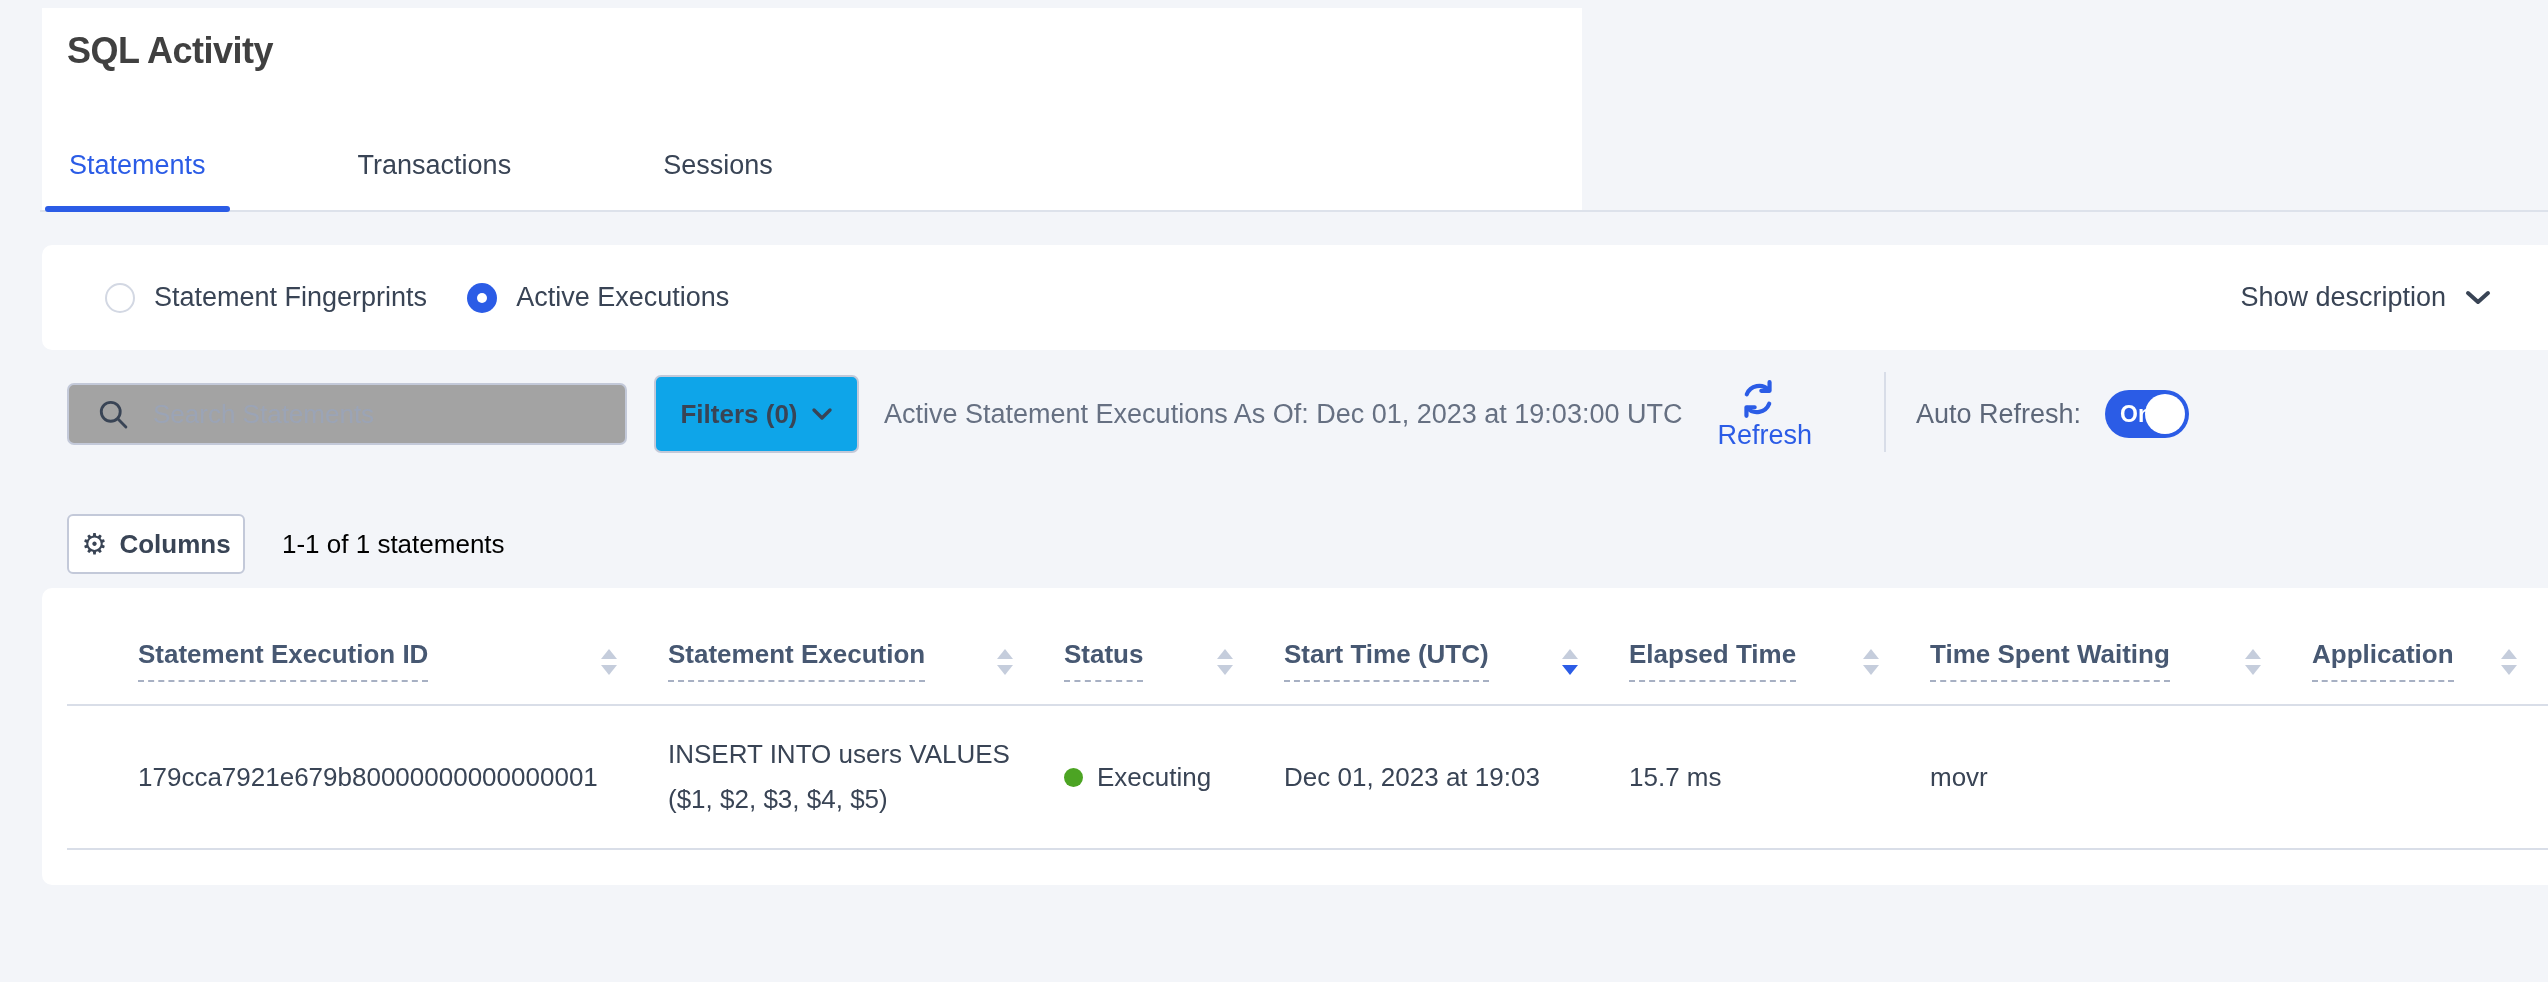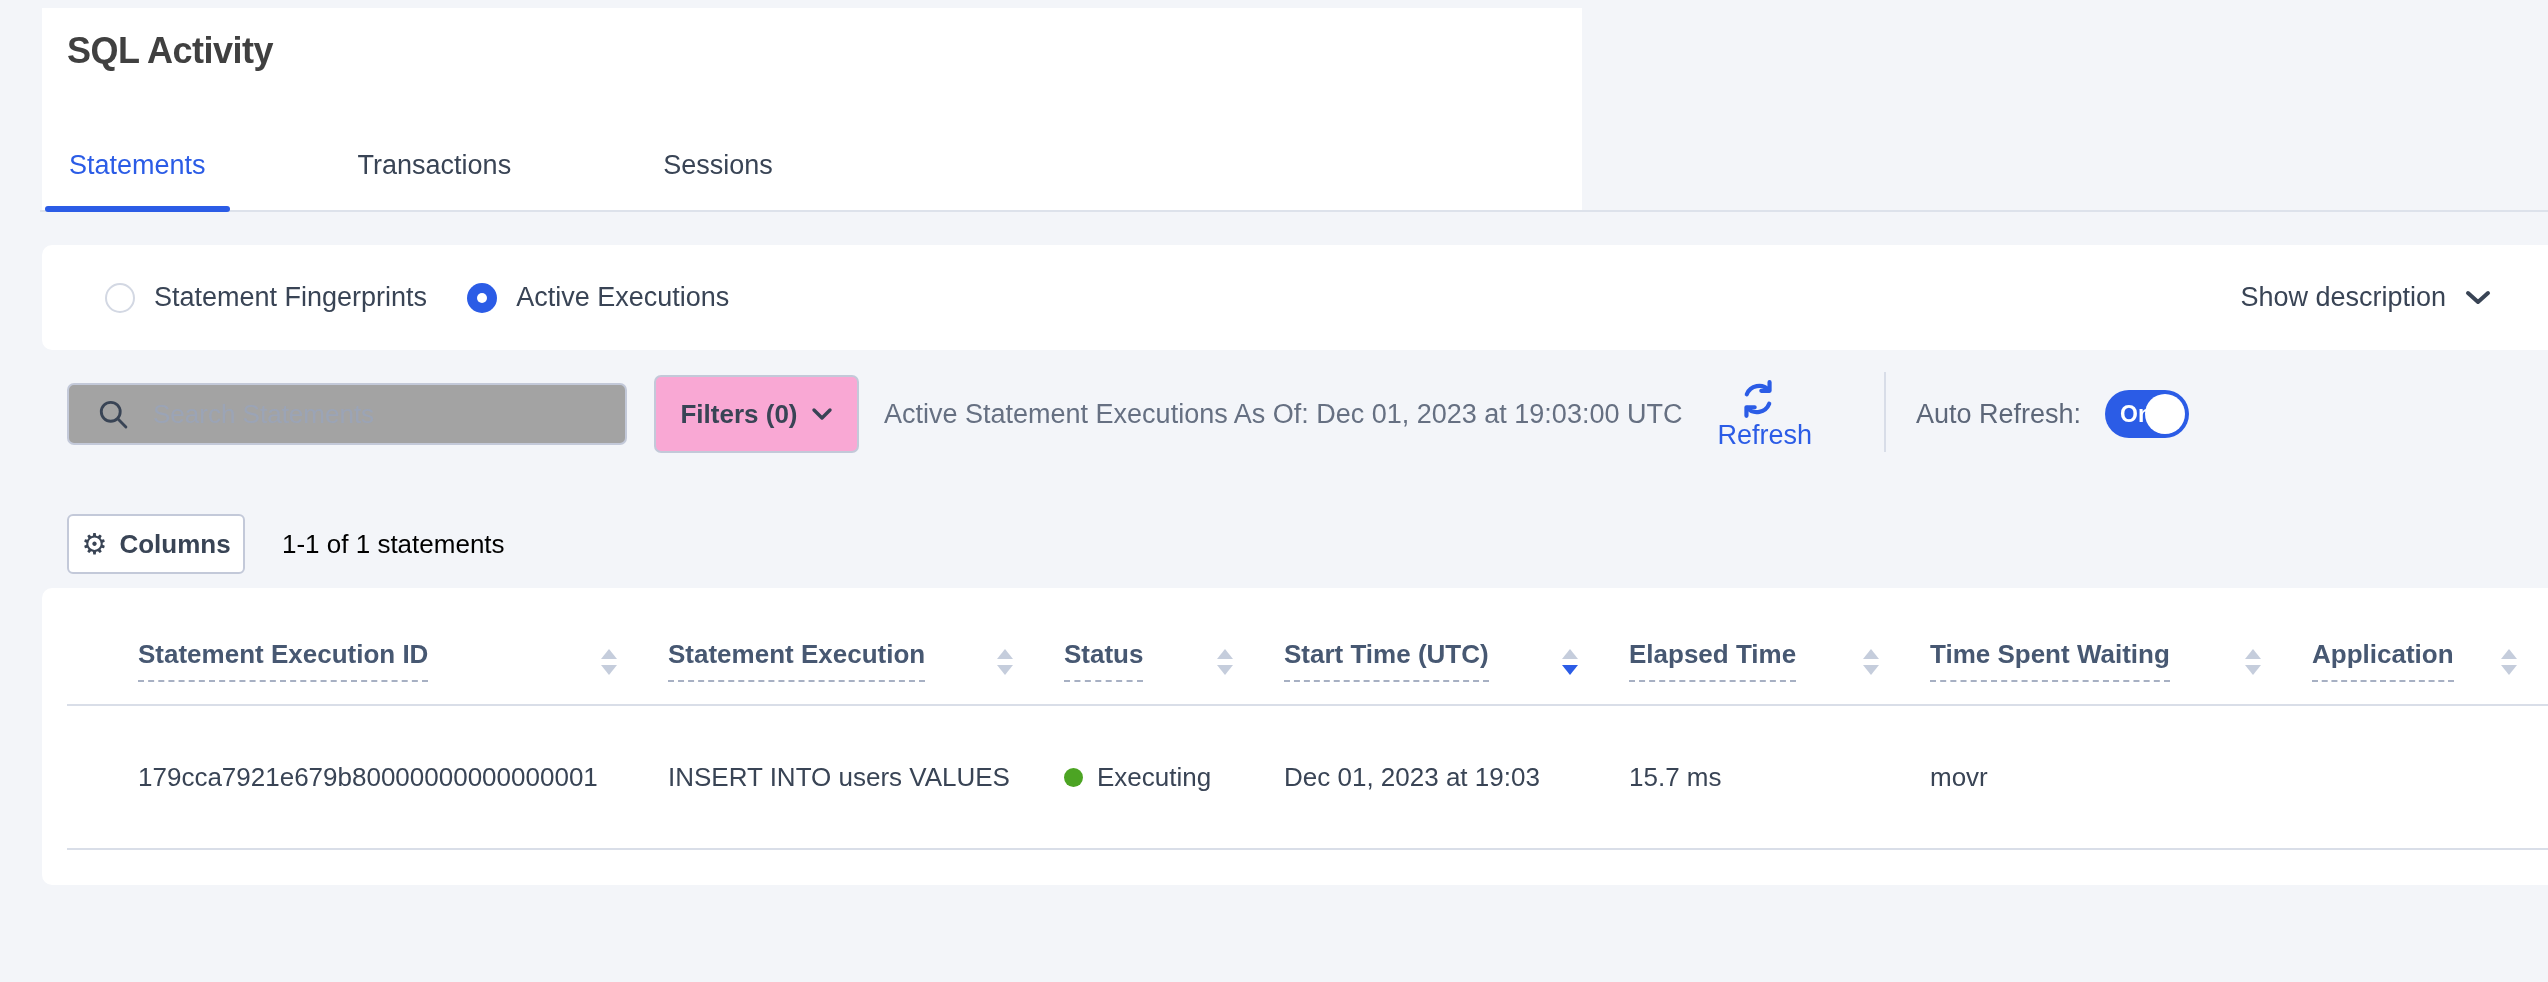--- a/index.html
+++ b/index.html
@@ -26,21 +26,21 @@
   .radio-label{font-size:27px;color:#394455;margin-left:19px;}
   .opt2{margin-left:40px;}
   .show-desc{position:absolute;right:56px;top:0;height:105px;display:flex;align-items:center;cursor:pointer;}
   .show-desc-label{font-size:27px;color:#394455;margin-right:18px;}
   
   .toolbar{position:absolute;left:67px;top:375px;right:0;height:78px;display:flex;align-items:center;}
   .search-box{width:560px;height:62px;box-sizing:border-box;border:2px solid #c3c9d9;border-radius:7px;background:#a3a3a3;display:flex;align-items:center;}
   .search-icon{margin-left:26px;display:flex;}
   .search-input{border:none;outline:none;font-size:26px;color:#394455;margin-left:20px;width:430px;background:transparent;font-family:inherit;}
   .search-input::placeholder{color:#9ba4b6;}
-  .filters-btn{margin-left:27px;width:205px;height:78px;box-sizing:border-box;border:2px solid #c3c9d9;border-radius:7px;background:#f9a8d4;display:flex;align-items:center;justify-content:center;cursor:pointer;}
+  .filters-btn{margin-left:27px;width:205px;height:78px;box-sizing:border-box;border:2px solid #c3c9d9;border-radius:7px;background:#0ea5e9;display:flex;align-items:center;justify-content:center;cursor:pointer;}
   .filters-label{font-size:26px;font-weight:700;color:#394455;margin-right:13px;}
   .asof{margin-left:25px;font-size:27px;color:#667082;}
   .refresh{margin-left:22px;display:flex;align-items:center;cursor:pointer;flex-direction:column;}
   .refresh-label{font-size:27px;color:#2b5ce6;margin-left:13px;}
   .v-divider{position:absolute;left:1884px;top:372px;width:2px;height:80px;background:#d8dde8;}
   .auto-refresh{position:absolute;left:1916px;top:375px;height:78px;display:flex;align-items:center;}
   .auto-refresh-label{font-size:27px;color:#5d6779;}
   .toggle{margin-left:24px;width:84px;height:48px;border-radius:24px;background:#2b5ce6;position:relative;cursor:pointer;}
   .toggle-text{position:absolute;left:15px;top:11px;font-size:23px;font-weight:700;color:#fff;}
   .toggle-knob{position:absolute;right:4px;top:4px;width:40px;height:40px;border-radius:50%;background:#fff;}
@@ -197,20 +197,21 @@
         <svg class="sort" width="18" height="28" viewBox="0 0 18 28">
             <polygon points="9,1 17,11 1,11"></polygon>
             <polygon points="1,17 17,17 9,27"></polygon>
           </svg>
       </div>
     </div>
     <div class="data-row">
       <div class="dcell c1 nowrap">179cca7921e679b80000000000000001</div>
       <div class="dcell c2">
         <div class="sql-line">INSERT INTO users VALUES</div>
+        <div class="sql-line">($1, $2, $3, $4, $5)</div>
       </div>
       <div class="dcell c3">
         <div class="status-wrap">
           <span class="status-dot"></span>
           <span class="status-label">Executing</span>
         </div>
       </div>
       <div class="dcell c4 nowrap">Dec 01, 2023 at 19:03</div>
       <div class="dcell c5 nowrap">15.7 ms</div>
       <div class="dcell c7 nowrap">movr</div>

